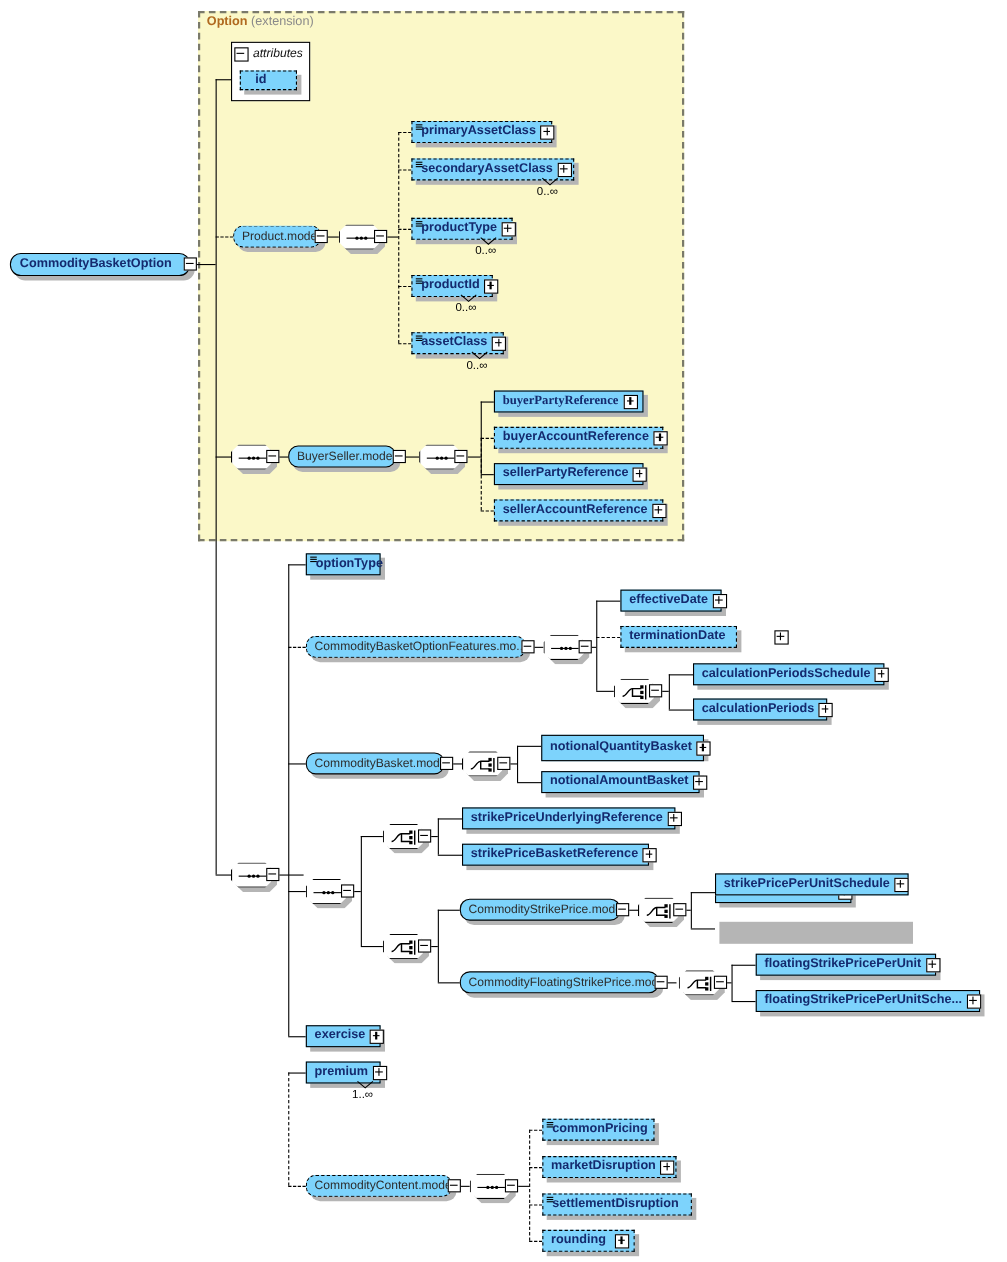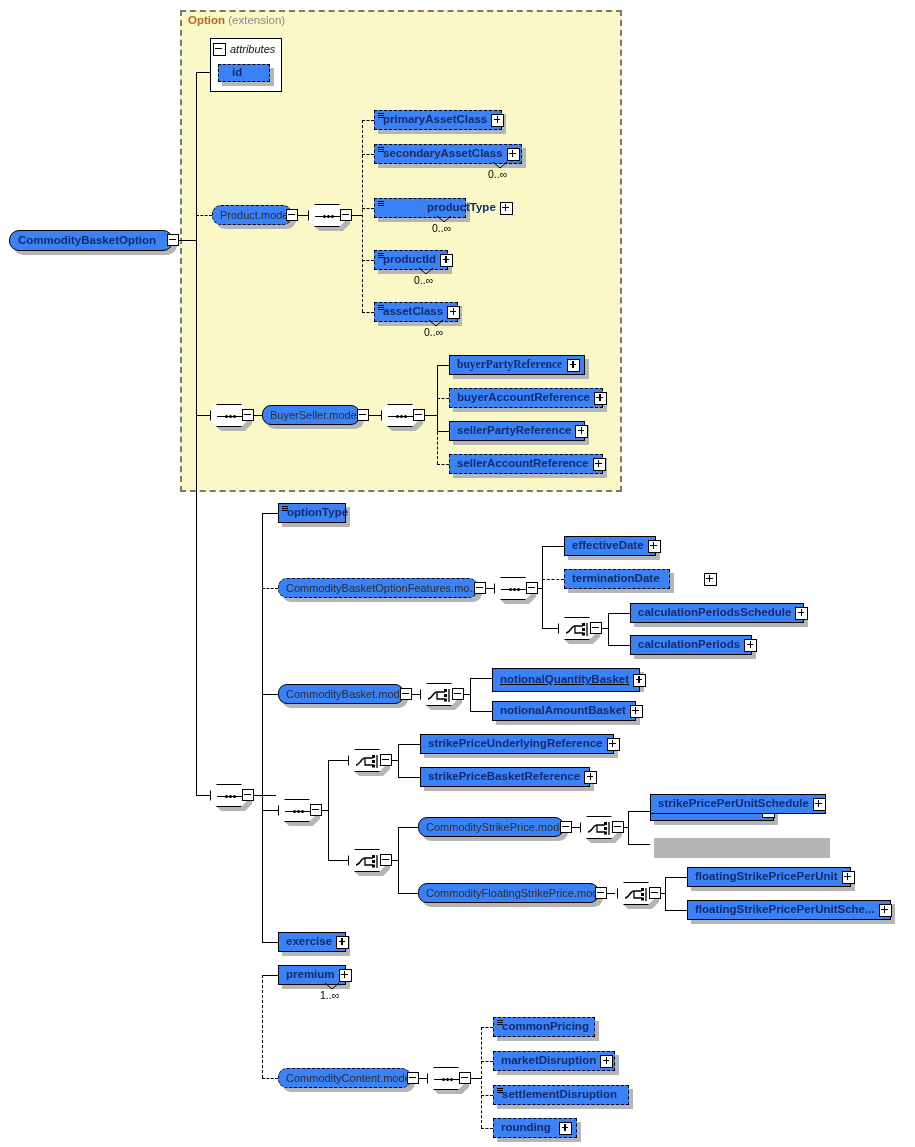--- a/index.html
+++ b/index.html
@@ -13,21 +13,21 @@
 
   
   .ln{position:absolute;background:#000;}
   .ln.h{height:1px;}
   .ln.v{width:1px;}
   .dl{position:absolute;}
   .dl.h{height:0;border-top:1px dashed #000;}
   .dl.v{width:0;border-left:1px dashed #000;}
 
   
-  .node{position:absolute;box-sizing:border-box;background:#3b82f6;border:1.5px solid #000;
+  .node{position:absolute;box-sizing:border-box;background:#7dd3fc;border:1.5px solid #000;
         height:21px;display:flex;align-items:center;white-space:nowrap;}
   .node.dashed{border:1.5px dashed #000;}
   .nshadow{position:absolute;background:#b5b5b5;z-index:0;}
 
   .node .lbl{font-size:11.5px;font-weight:bold;color:#142a6e;padding:0 4px 0 8px;line-height:1;}
   .node.model .lbl{font-weight:normal;color:#2d2d2d;font-size:11px;padding:0 7px;}
 
   
   .eq{position:absolute;left:2.5px;top:1.5px;width:6px;height:5px;}
   .eq i{display:block;height:1px;background:#000;margin-bottom:1px;}
@@ -240,21 +240,21 @@
       </span>
     <span class="lbl" style="flex:1;">secondaryAssetClass</span>
     <span class="plus"></span>
   </div>
   <svg class="wave" style="left:492px;top:161px;" width="16" height="10">
       <path d="M1 1 L8 7 L15 1" stroke="#000" fill="none" stroke-width="1"></path>
     </svg>
   <div class="card" style="left:488px;top:168px;">0..∞</div>
 
   <div class="nshadow" style="left:378px;top:202px;width:92px;height:20px;"></div>
-  <div class="node dashed" style="left:374px;top:198px;width:92px;height:20px;padding-left:44px;">
+  <div class="node dashed" style="left:374px;top:198px;width:92px;height:20px;">
     <span class="eq">
         <i></i>
         <i></i>
         <i></i>
       </span>
     <span class="lbl" style="flex:1;">productType</span>
     <span class="plus"></span>
   </div>
   <svg class="wave" style="left:436px;top:215px;" width="16" height="10">
       <path d="M1 1 L8 7 L15 1" stroke="#000" fill="none" stroke-width="1"></path>
@@ -431,21 +431,21 @@
       <path d="M10 4 L10 11 L18 11" stroke="#000" fill="none" stroke-width="1.3"></path>
       <rect x="17" y="1" width="3" height="3" fill="#000"></rect>
       <rect x="17" y="6" width="3" height="3" fill="#000"></rect>
       <rect x="17" y="10.5" width="3" height="3" fill="#000"></rect>
       <line x1="22" y1="1" x2="22" y2="14" stroke="#000" stroke-width="1.3"></line>
     </svg>
   </div>
   <div class="minus" style="left:452px;top:688px;"></div>
 
   <div class="nshadow" style="left:496px;top:672px;width:148px;height:20px;"></div>
-  <div class="node" style="left:492px;top:668px;width:148px;height:24px;text-decoration:underline;">
+  <div class="node" style="left:492px;top:668px;width:148px;height:24px;">
     <span class="lbl" style="flex:1;padding-left:7px;">notionalQuantityBasket</span>
     <span class="plus"></span>
   </div>
 
   <div class="nshadow" style="left:496px;top:705px;width:144px;height:20px;"></div>
   <div class="node" style="left:492px;top:701px;width:144px;height:20px;">
     <span class="lbl" style="flex:1;padding-left:7px;">notionalAmountBasket</span>
     <span class="plus"></span>
   </div>
 

